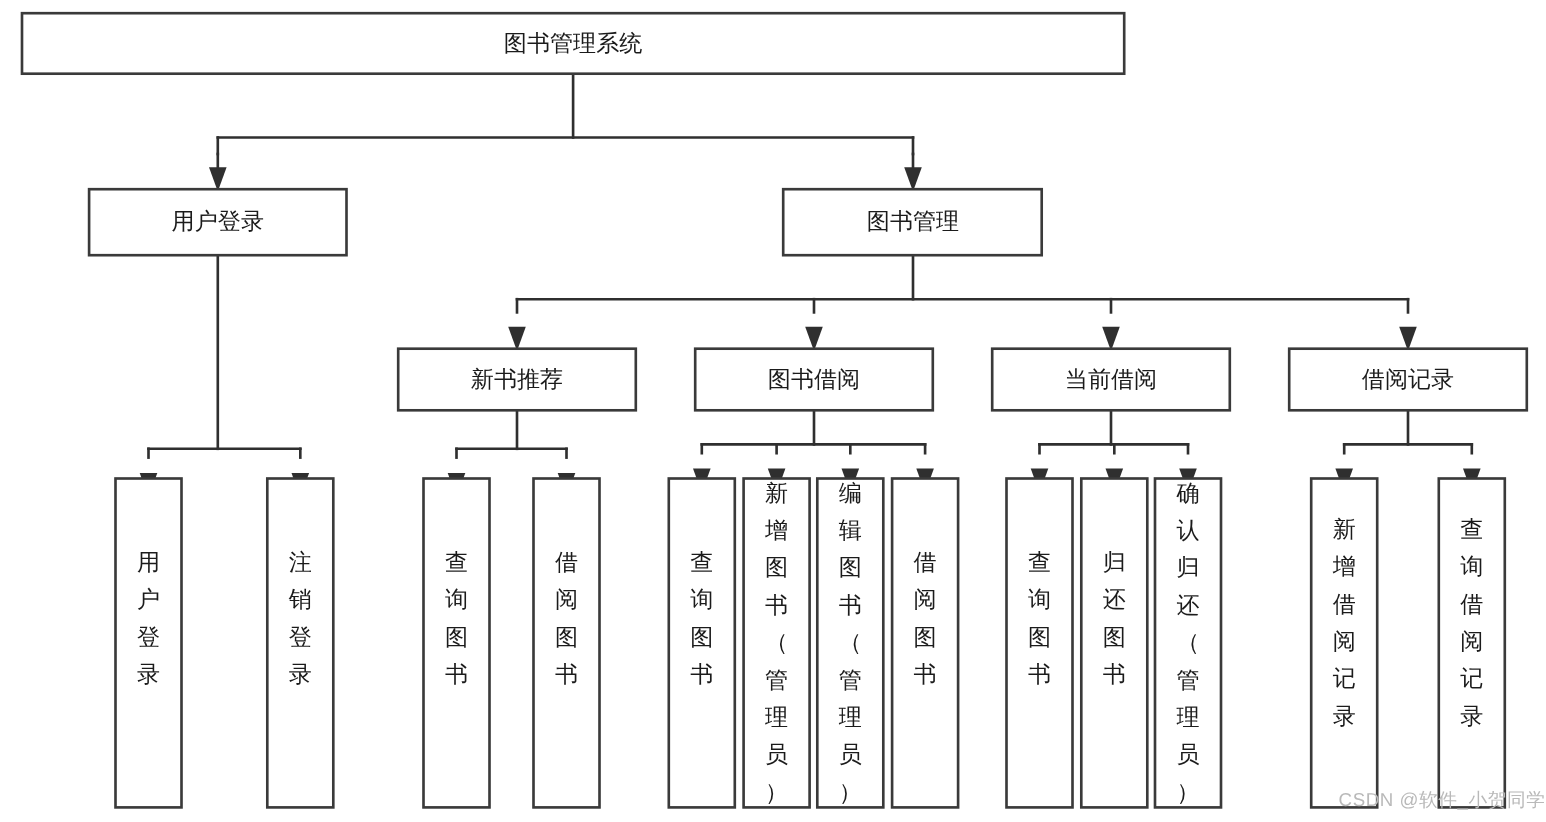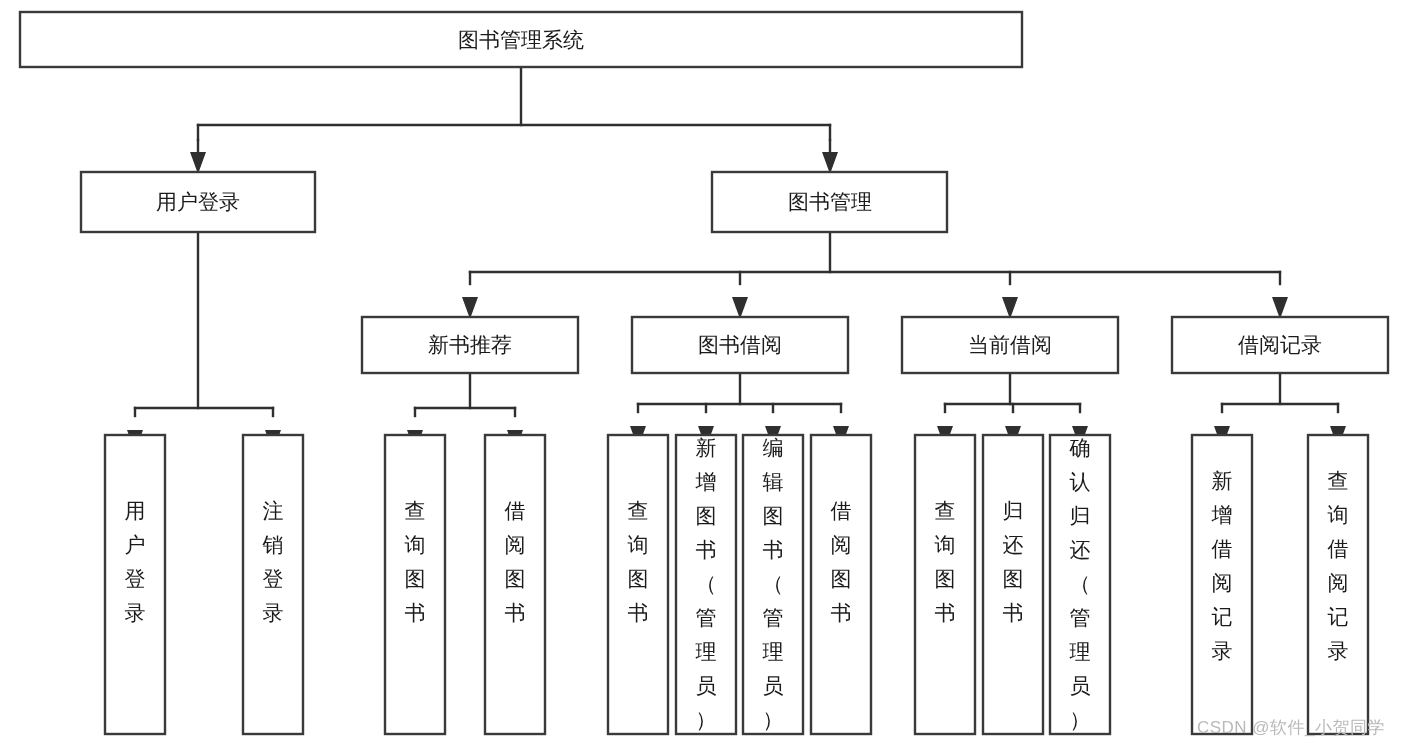--- a/index.html
+++ b/index.html
@@ -50,21 +50,21 @@
     dominant-baseline: middle;
   }
   .node-label-v {
     font-family: "Liberation Sans", "DejaVu Sans", sans-serif;
     font-size: 21px;
     fill: #1b1b1b;
     text-anchor: middle;
   }
   .watermark {
     position: absolute;
-    right: 20px;
+    right: 0;
     bottom: 8px;
     font-family: "Liberation Sans", "DejaVu Sans", sans-serif;
     font-size: 17px;
     color: #b9b9b9;
     letter-spacing: 0.5px;
     white-space: nowrap;
     user-select: none;
   }
 </style>
 </head>

